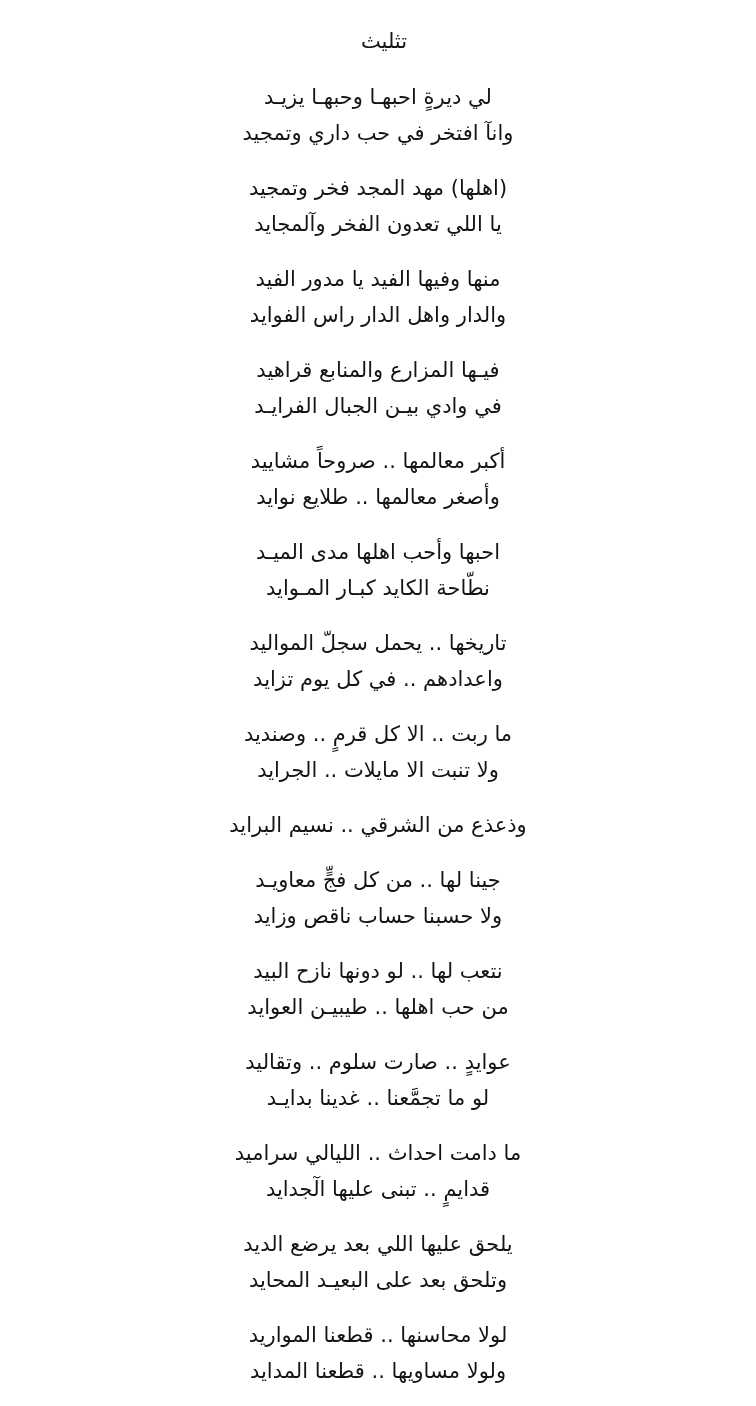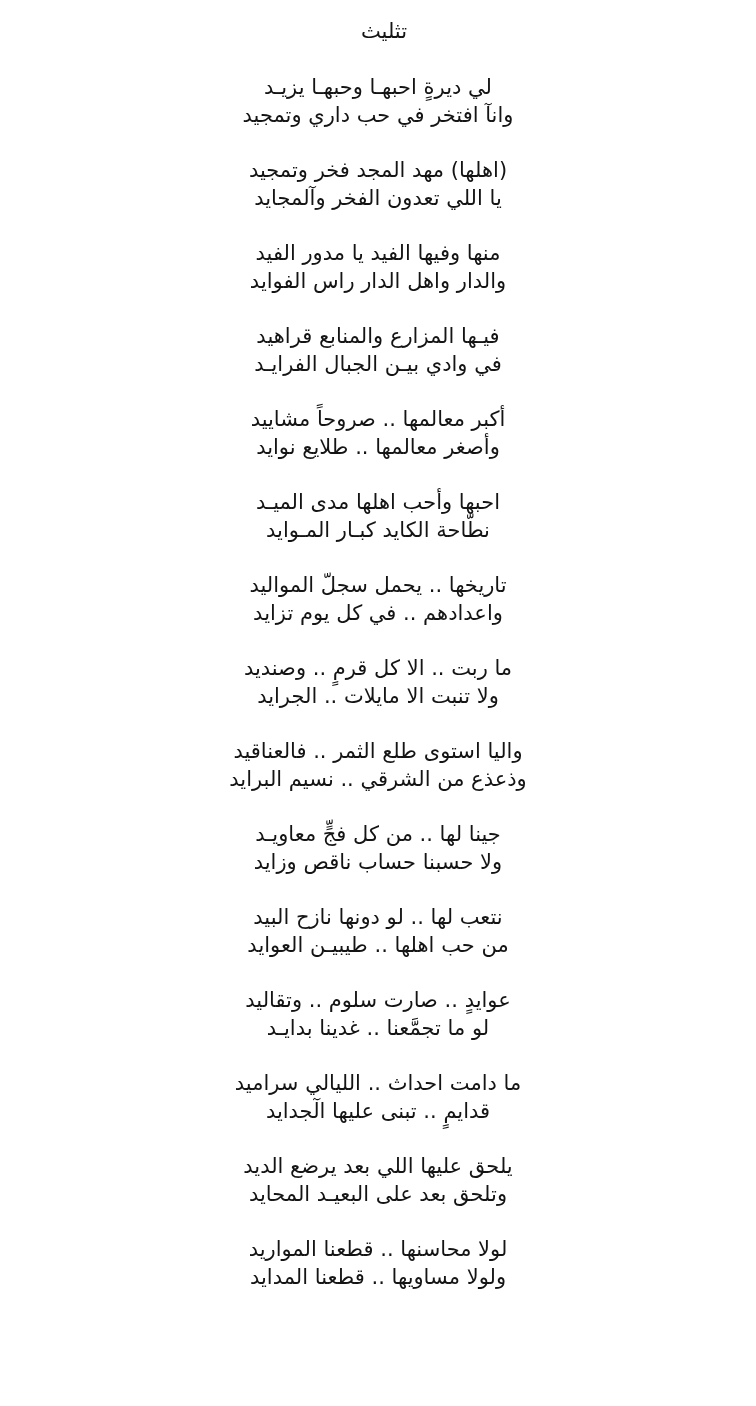--- a/index.html
+++ b/index.html
@@ -17,31 +17,31 @@
     width:756px;
     height:1406px;
     box-sizing:border-box;
     padding-top:14px;
     text-align:center;
     direction:rtl;
     font-family:"DejaVu Sans", sans-serif;
     color:var(--text-color);
   }
   .title{
-    margin:2px;
+    margin:12px;
     font-size:21px;
     line-height:30px;
     font-weight:400;
     padding-left:12px;
   }
   .couplet{
     margin-top:27px;
   }
   .line{
-    margin:0;
+    margin:8px;
     font-size:21px;
     line-height:28px;
     white-space:nowrap;
   }
 </style>
 </head>
 <body>
 
 <div class="page">
   <h1 class="title">تثليث</h1>
@@ -72,21 +72,20 @@
   </div>
   <div class="couplet">
     <p class="line">تاريخها .. يحمل سجلّ المواليد</p>
     <p class="line">واعدادهم .. في كل يوم تزايد</p>
   </div>
   <div class="couplet">
     <p class="line">ما ربت .. الا كل قرمٍ .. وصنديد</p>
     <p class="line">ولا تنبت الا مايلات .. الجرايد</p>
   </div>
   <div class="couplet">
-    <p class="line">واليا استوى طلع الثمر .. فالعناقيد</p>
     <p class="line">وذعذع من الشرقي .. نسيم البرايد</p>
   </div>
   <div class="couplet">
     <p class="line">جينا لها .. من كل فجٍّ معاويـد</p>
     <p class="line">ولا حسبنا حساب ناقص وزايد</p>
   </div>
   <div class="couplet">
     <p class="line">نتعب لها .. لو دونها نازح البيد</p>
     <p class="line">من حب اهلها .. طيبيـن العوايد</p>
   </div>

